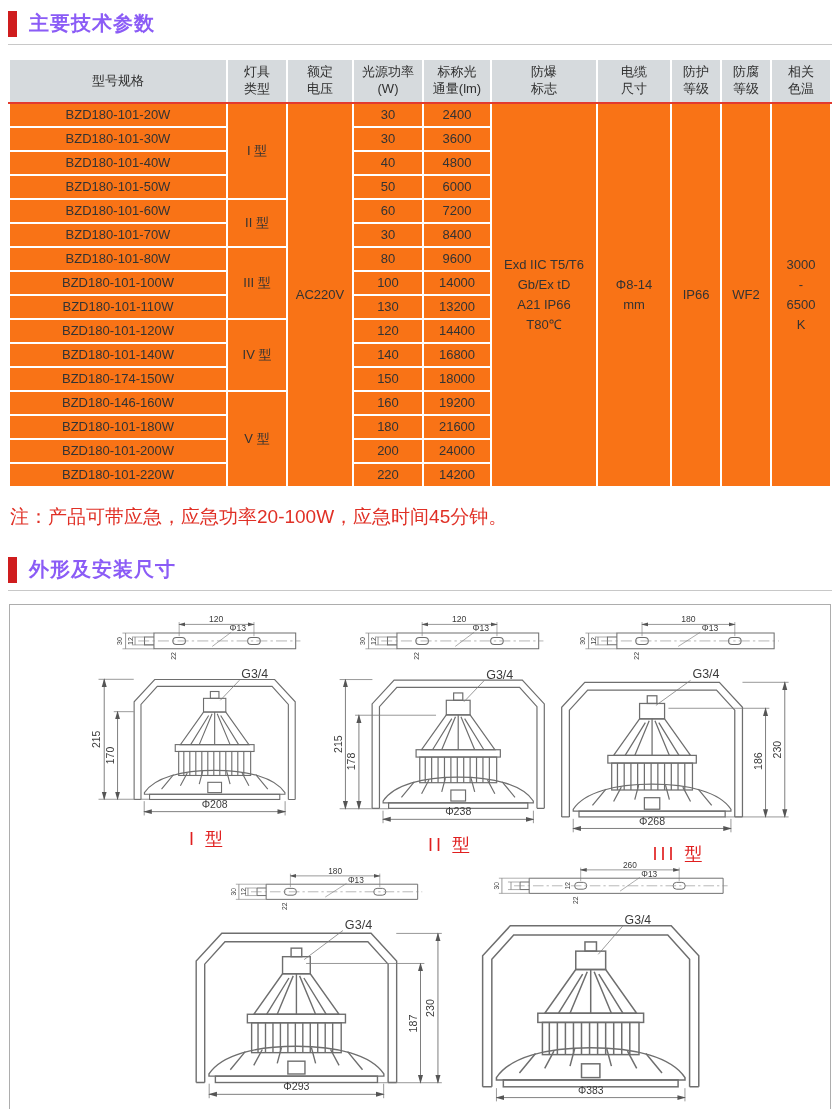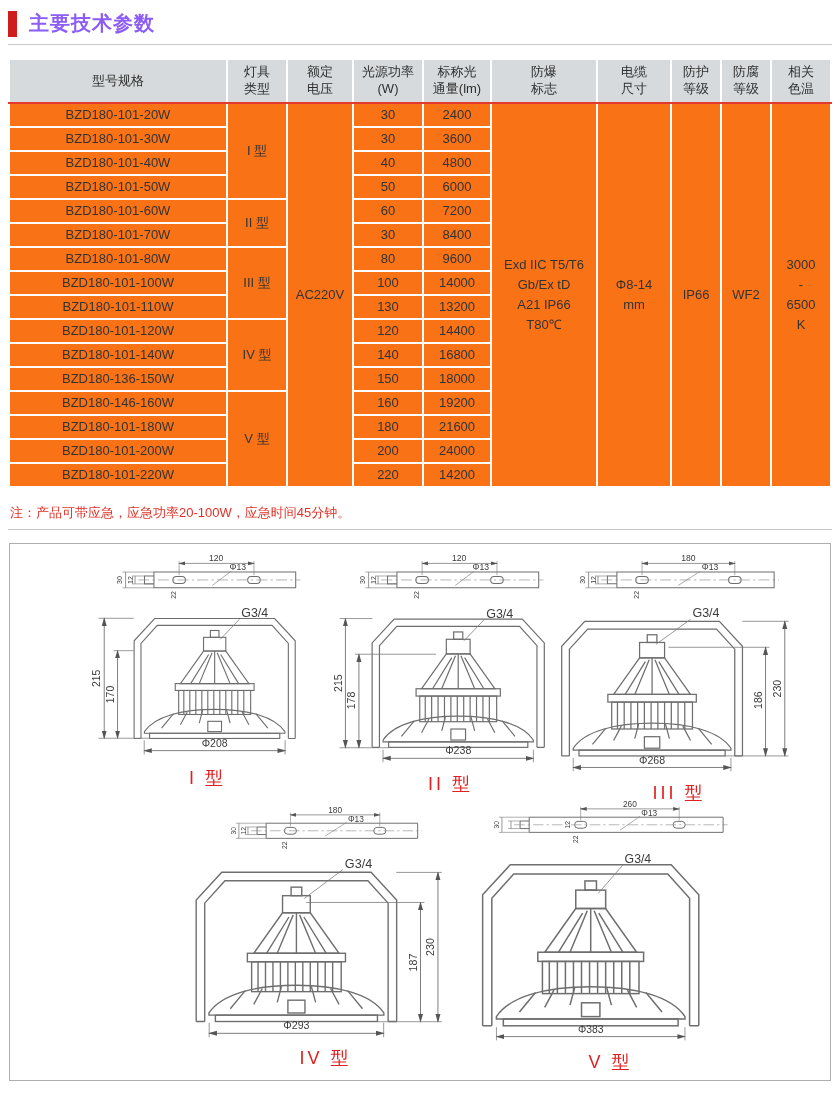--- a/index.html
+++ b/index.html
@@ -13,21 +13,21 @@
   .sec-rule{height:1px;background:#c8c8c8;margin:7px 8px 0 8px;}
 
   
   .table-wrap{position:relative;margin:13px 8px 16px 8px;}
   table{border-collapse:separate;border-spacing:2px;width:824px;table-layout:fixed;}
   th{background:#d6dadd;font-size:13px;font-weight:normal;color:#2f2f2f;height:42px;padding:0;line-height:1.3;}
   td{background:#f97316;text-align:center;font-size:13px;color:#333;height:22px;line-height:20px;padding:0 2px;}
   td.multi{line-height:1.55;}
   .red-rule{position:absolute;left:0;top:44px;width:824px;height:2px;background:#e23a2e;z-index:3;}
 
-  .note{margin:9px 10px 0 10px;color:#e03026;font-size:13px;}
+  .note{margin:9px 10px 0 10px;color:#e03026;font-size:19px;}
 
   
   .panel{position:relative;margin:13px 9px 0 9px;width:820px;height:536px;border:1px solid #adadad;background:#fff;}
   .figure{position:absolute;text-align:center;}
   .fig-label{color:#e01f1f;font-size:18px;letter-spacing:3px;margin-top:2px;}
   svg{display:block;margin:0 auto;}
   svg.bracket{margin-bottom:2px;}
   .draw,.draw path,.draw rect{fill:none;stroke:#6e6e6e;stroke-width:1.3;}
   .dim line,.dim path{stroke:#7a7a7a;stroke-width:1;fill:none;}
   .dim .ext{stroke-width:0.8;}
@@ -202,21 +202,21 @@
             <td rowspan="3">IV 型</td>
             <td>120</td>
             <td>14400</td>
           </tr>
         <tr>
             <td>BZD180-101-140W</td>
             <td>140</td>
             <td>16800</td>
           </tr>
         <tr>
-            <td>BZD180-136-150W</td>
+            <td>BZD180-174-150W</td>
             <td>150</td>
             <td>18000</td>
           </tr>
         <tr>
             <td>BZD180-146-160W</td>
             <td rowspan="4">V 型</td>
             <td>160</td>
             <td>19200</td>
           </tr>
         <tr>
@@ -233,20 +233,24 @@
             <td>BZD180-101-220W</td>
             <td>220</td>
             <td>14200</td>
           </tr>
       </tbody>
     </table>
   </div>
 
   <div class="note">注：产品可带应急，应急功率20-100W，应急时间45分钟。</div>
 
+  <div class="sec-head" style="margin-top:26px">
+    <div class="sec-bar"></div>
+    <div class="sec-title">外形及安装尺寸</div>
+  </div>
   <div class="sec-rule"></div>
 
   <div class="panel">
 
     <div class="figure" style="left:75px;top:6px;width:245px;">
       <svg class="bracket" width="189" height="52" viewBox="0 0 240 66">
         <g class="draw">
           <path d="M52,28 H232 V48 H52 Z"></path>
             <path d="M52,33 H40 V43 H52"></path>
           <rect x="76" y="33.5" width="16" height="9" rx="4.5"></rect>

